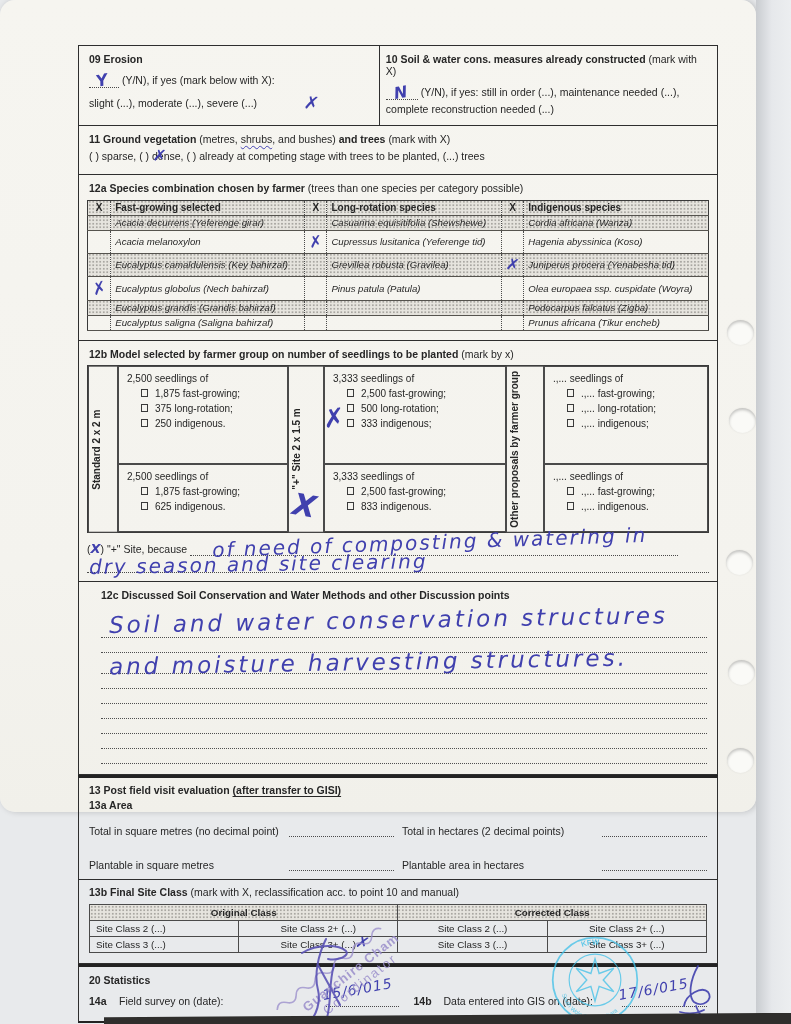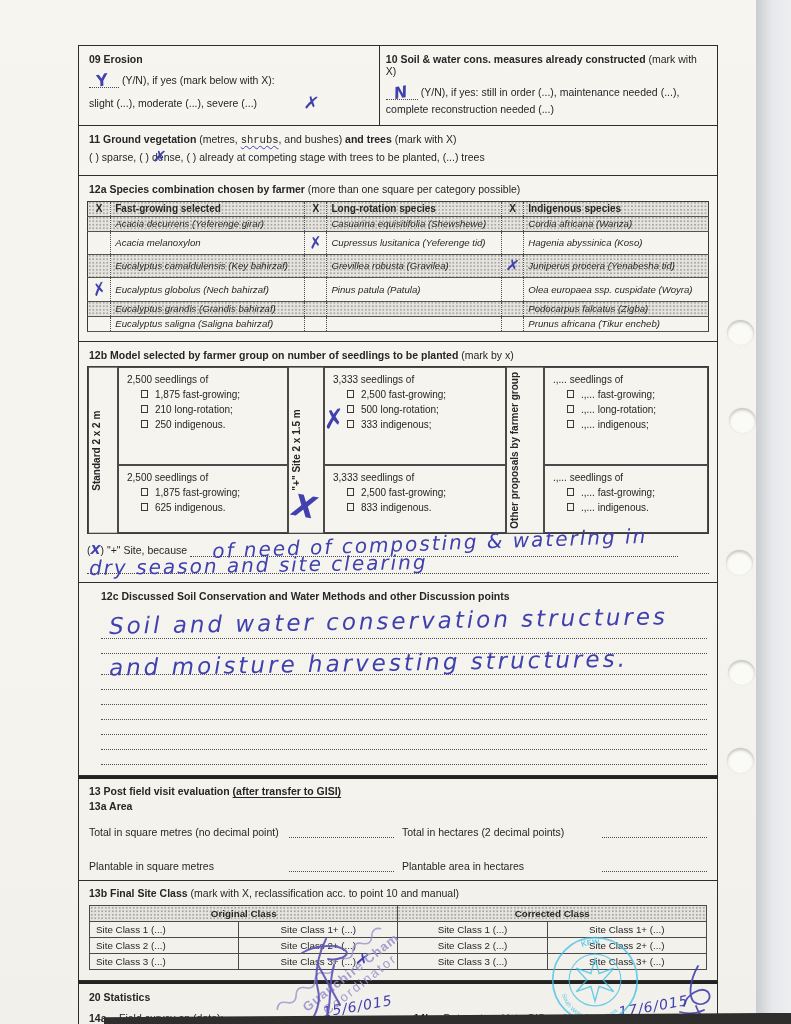--- a/index.html
+++ b/index.html
@@ -1,20 +1,20 @@
 <!DOCTYPE html>
 <html><head>
 <meta charset="utf-8">
 <style>
   * { margin:0; padding:0; box-sizing:border-box; }
   body { font-family:"Liberation Sans", sans-serif; }
   .scan { position:relative; width:791px; height:1024px; background:#e8eaec; overflow:hidden; }
-  .paper { position:absolute; left:0; top:0; width:756px; height:1024px;
+  .paper { position:absolute; left:0; top:0; width:756px; height:812px;
            background:linear-gradient(180deg,#f6f5f0 0%, #f4f3ee 70%, #f1f0ea 100%);
-           box-shadow:2px 0 6px rgba(0,0,0,.18); }
+           box-shadow:2px 0 6px rgba(0,0,0,.18);border-radius:15px; }
   .edge-right { position:absolute; right:0; top:0; width:35px; height:1024px;
            background:linear-gradient(90deg,#c9ccd0 0%, #e6e8eb 45%, #eceef0 100%); }
   .edge-bottom { position:absolute; left:104px; bottom:-3px; width:700px; height:12px;
            background:#2f2e2c; transform:rotate(-0.35deg); }
   .form { position:absolute; left:78px; top:45px; width:640px; color:#262626; font-size:10.5px; }
   .box { border:1.6px solid #2e2e2e; background:transparent; position:relative; }
   .box + .box { border-top:none; }
   b, .b { font-weight:bold; }
   .leader { display:inline-block; border-bottom:1.6px dotted #4a4a4a; height:11px; vertical-align:bottom; position:relative; }
   .hw { font-family:"DejaVu Sans", sans-serif; font-style:italic; color:#4040ae; }
@@ -56,21 +56,21 @@
   .st-row { display:flex; align-items:flex-end; padding:9px 10px 0 10px; position:relative; }
   .st-num { font-weight:bold; width:30px; flex:none; }
   .hw-date { position:absolute; left:-4px; top:-15px; font-size:14px; white-space:nowrap;
              transform:rotate(-10deg); letter-spacing:1px; }
   .hw-script { letter-spacing:2px; white-space:nowrap; }
   .hole { position:absolute; width:27px; height:25px; border-radius:50%; background:#fafaf7;
           box-shadow:inset 0 2px 3px rgba(0,0,0,.22), 0 0 2px rgba(0,0,0,.08); }
   .stamp-purple { position:absolute; color:#9a8ecb; opacity:.85; transform:rotate(-38deg); text-align:center; }
   .sig-svg { position:absolute; }
   u { text-underline-offset:2px; }
-  .wavy { text-decoration:underline wavy #4444b5 1px; text-underline-offset:2px;font-family:Liberation Mono, monospace; }
+  .wavy { text-decoration:underline wavy #4444b5 1px; text-underline-offset:2px; }
 </style>
 </head>
 <body>
 
 <div class="scan">
   <div class="paper">
     <div class="form">
 
       <div class="box two-col">
         <div class="c1">
@@ -110,21 +110,21 @@
         </div>
         <div class="ln" style="margin-top:4px;">
           <span>( ) sparse, ( ) dense, ( ) already at competing stage with trees to be planted, (...) trees</span>
           <span class="hw hw-mark abs" style="left:64px; top:-5px; font-size:16px; transform:rotate(6deg);">✗</span>
         </div>
       </div>
 
       <div class="box">
         <div style="padding:7px 10px 0 10px;">
           <span class="b">12a Species combination chosen by farmer</span>
-          <span>(more than one square per category possible)</span>
+          <span>(trees than one species per category possible)</span>
         </div>
         <table class="sp-table">
           <tbody>
               <tr class="dither">
             <th class="xcol">X</th>
             <th>Fast-growing selected</th>
             <th class="xcol">X</th>
             <th>Long-rotation species</th>
             <th class="xcol">X</th>
             <th>Indigenous species</th>
@@ -184,21 +184,21 @@
       <div class="box">
         <div style="padding:7px 10px 0 10px;">
           <span class="b">12b Model selected by farmer group on number of seedlings to be planted</span>
           <span>(mark by x)</span>
         </div>
         <div class="model">
           <div class="vlab">Standard 2 x 2 m</div>
           <div class="mcell" style="padding-bottom:20px;">
             <div>2,500 seedlings of</div>
             <div><span class="cb"></span><span>1,875 fast-growing;</span></div>
-            <div><span class="cb"></span><span>210 long-rotation;</span></div>
+            <div><span class="cb"></span><span>375 long-rotation;</span></div>
             <div><span class="cb"></span><span>250 indigenous.</span></div>
           </div>
           <div class="vlab">"+" Site 2 x 1.5 m</div>
           <div class="mcell" style="padding-bottom:20px; position:relative;">
             <div>3,333 seedlings of</div>
             <div><span class="cb"></span><span>2,500 fast-growing;</span></div>
             <div><span class="cb"></span><span>500 long-rotation;</span></div>
             <div><span class="cb"></span><span>333 indigenous;</span></div>
             <span class="hw hw-mark abs" style="left:-2px; top:32px; font-size:26px; transform:rotate(-6deg);">✗</span>
           </div>
@@ -278,26 +278,20 @@
         <div style="border-top:1.8px solid #2e2e2e; padding:6px 10px 0 10px;">
           <span class="b">13b Final Site Class </span><span>(mark with X, reclassification acc. to point 10 and manual)</span>
         </div>
         <table class="sc-table">
           <tbody>
               <tr class="dither">
             <th colspan="2">Original Class</th>
             <th colspan="2">Corrected Class</th>
           </tr>
           <tr>
-            <td style="text-align:left;">Site Class 1 (...)</td>
-            <td>Site Class 1+ (...)</td>
-            <td>Site Class 1 (...)</td>
-            <td>Site Class 1+ (...)</td>
-          </tr>
-          <tr>
             <td style="text-align:left;">Site Class 2 (...)</td>
             <td>Site Class 2+ (...)</td>
             <td>Site Class 2 (...)</td>
             <td>Site Class 2+ (...)</td>
           </tr>
           <tr>
             <td style="text-align:left;">Site Class 3 (...)</td>
             <td style="position:relative;">
               <span>Site Class 3+ (...)</span>
               <span class="hw hw-mark abs" style="right:28px; top:-4px; font-size:16px; transform:rotate(14deg);">✗</span>

